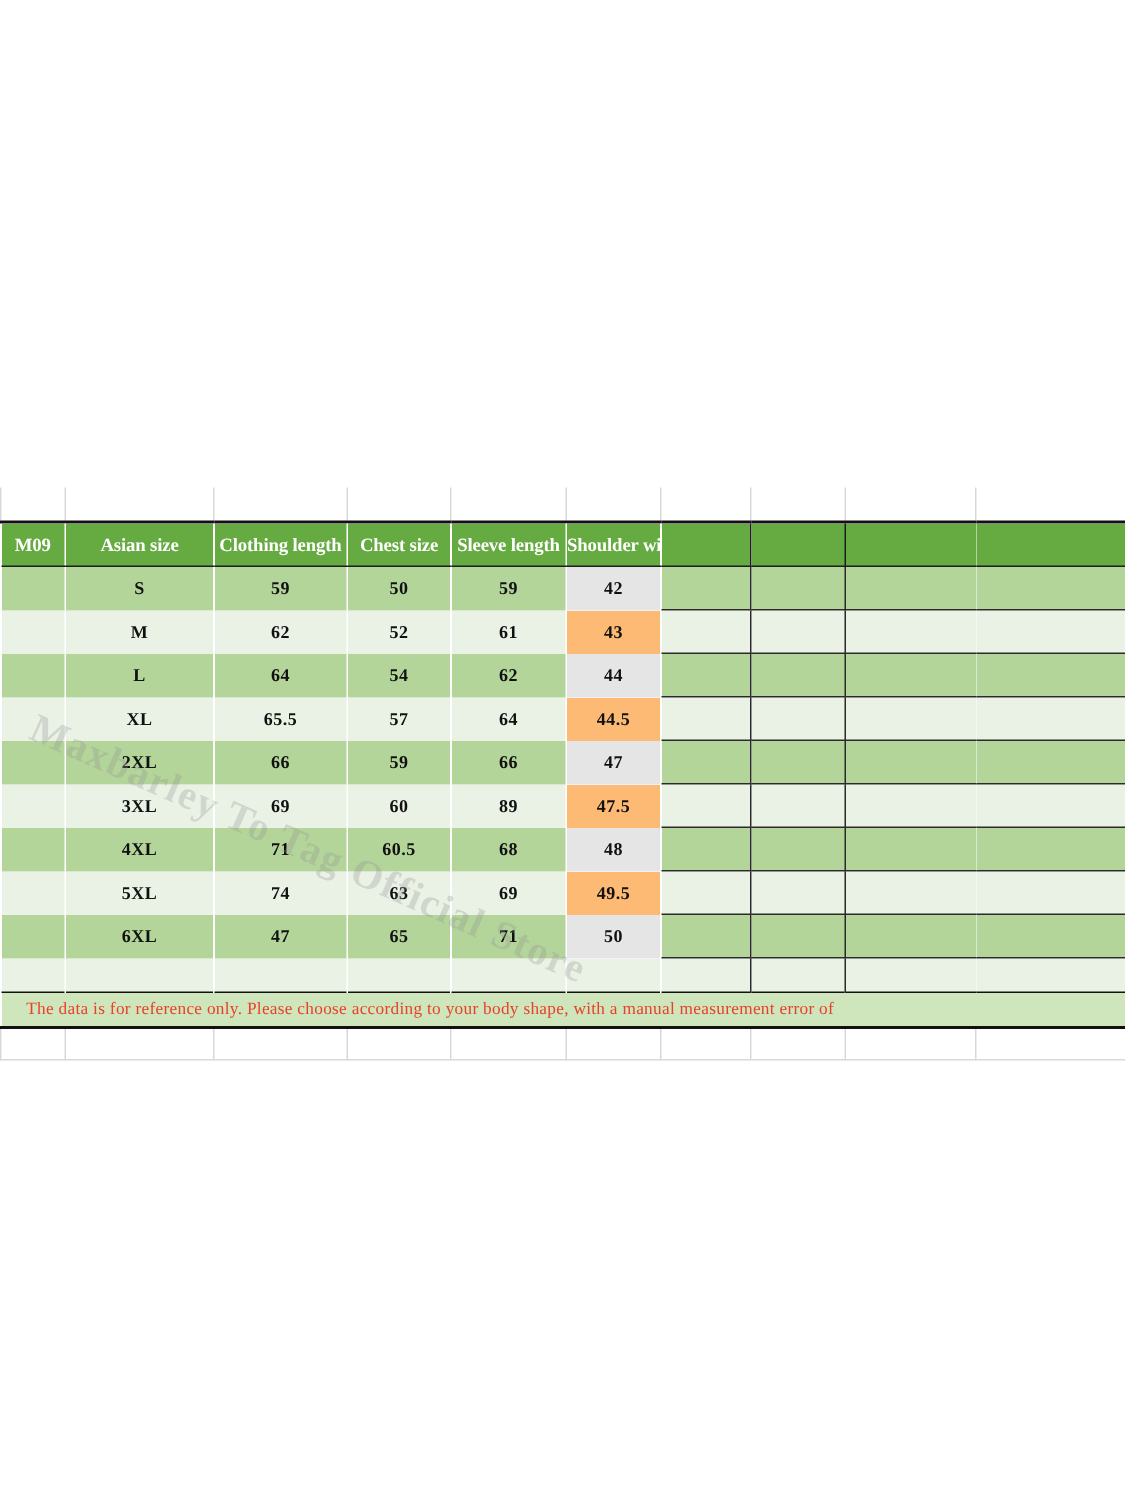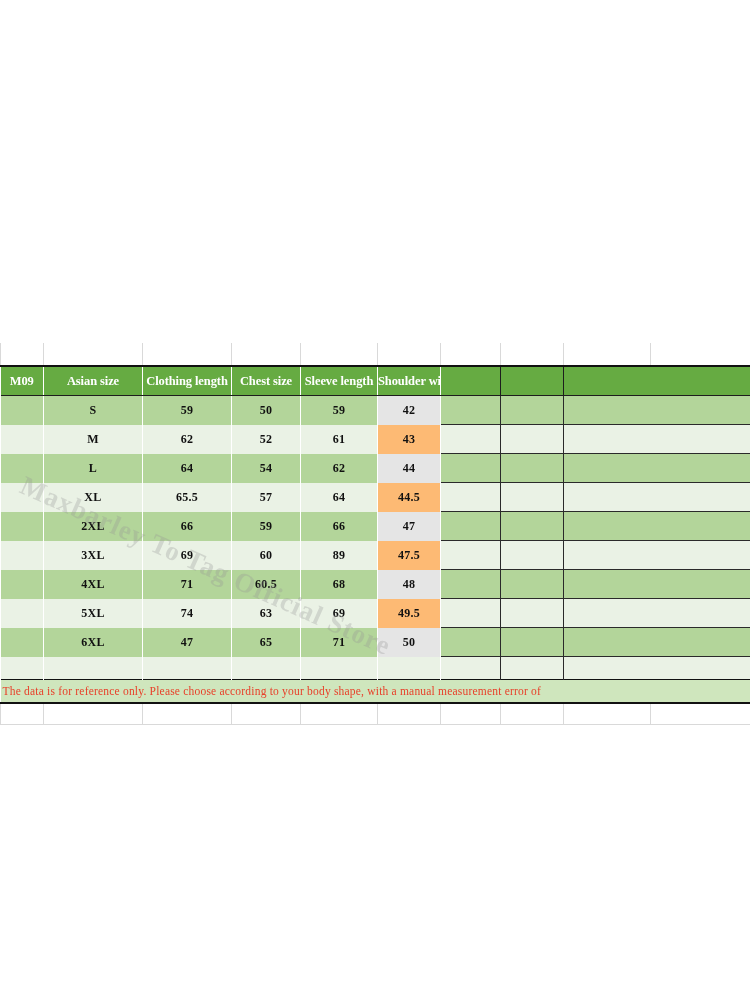--- a/index.html
+++ b/index.html
@@ -12,21 +12,21 @@
     height: 1000px;
     position: relative;
     overflow: hidden;
     font-family: "Liberation Serif", "DejaVu Serif", serif;
   }
 
   
   #chart-block {
     position: absolute;
     left: 0;
-    top: 343px;
+    top: 325px;
     width: 626px;
   }
 
   table.size-table {
     border-collapse: collapse;
     table-layout: fixed;
     width: 750px;
     font-size: 11.5px;
   }
 
@@ -102,21 +102,21 @@
     height: 22px;
     line-height: 22px;
     background: #cfe6bd;
     color: #e8402a;
     font-size: 11.5px;
     text-align: left;
     font-weight: normal;
     letter-spacing: 0.2px;
     border-top: 1px solid #111111;
     border-bottom: 2px solid #111111;
-    padding-left: 2px;
+    padding-left: 17px;
   }
 
   tr.footgrid td {
     height: 20px;
     background: #ffffff;
     border-right: 1px solid #d9d9d9;
     border-bottom: 1px solid #d9d9d9;
   }
   tr.footgrid td:first-child { border-left: 1px solid #d9d9d9; }
 

